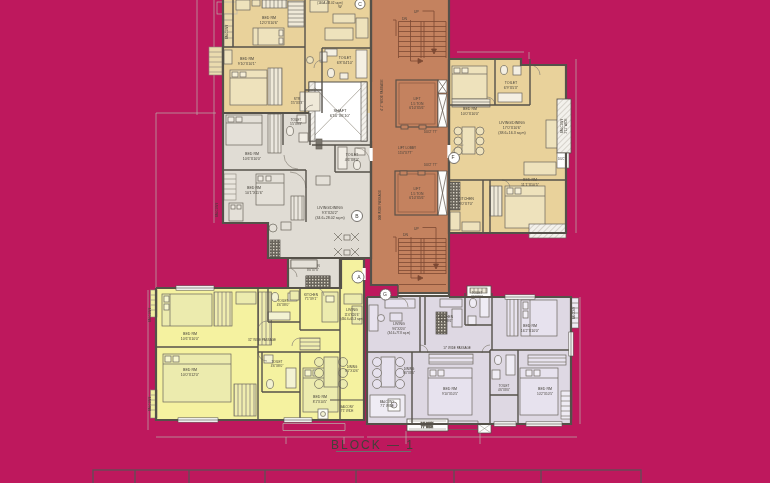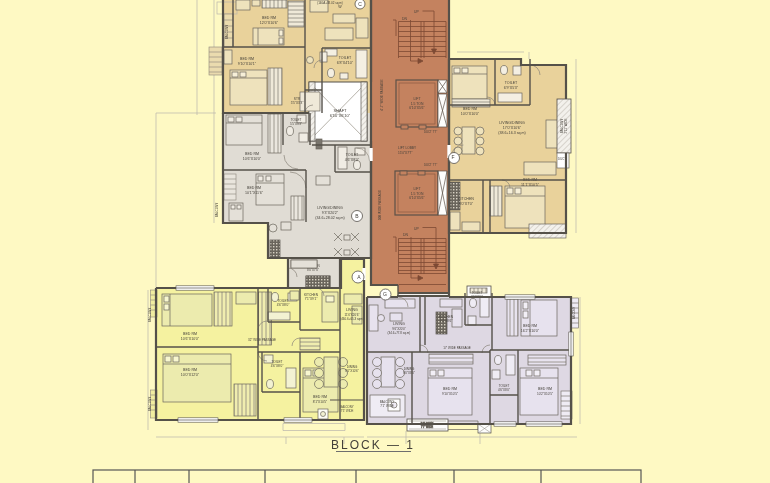--- a/index.html
+++ b/index.html
@@ -1,16 +1,16 @@
 <!DOCTYPE html>
 <html><head>
 <meta charset="utf-8">
 <style>
   html,body{margin:0;padding:0;background:#fff;}
-  #page{position:relative;width:770px;height:483px;background:#fef9c3;overflow:hidden;
+  #page{position:relative;width:770px;height:483px;background:#be185d;overflow:hidden;
         font-family:"Liberation Sans", sans-serif;}
   svg{position:absolute;left:0;top:0;}
   text{font-family:"Liberation Sans", sans-serif;fill:#44403a;}
 </style>
 </head>
 <body>
 <div id="page">
 <svg width="770" height="483" viewBox="0 0 770 483">
 <defs>
   <pattern id="hatch" width="4" height="4" patternUnits="userSpaceOnUse" patternTransform="rotate(45)">

